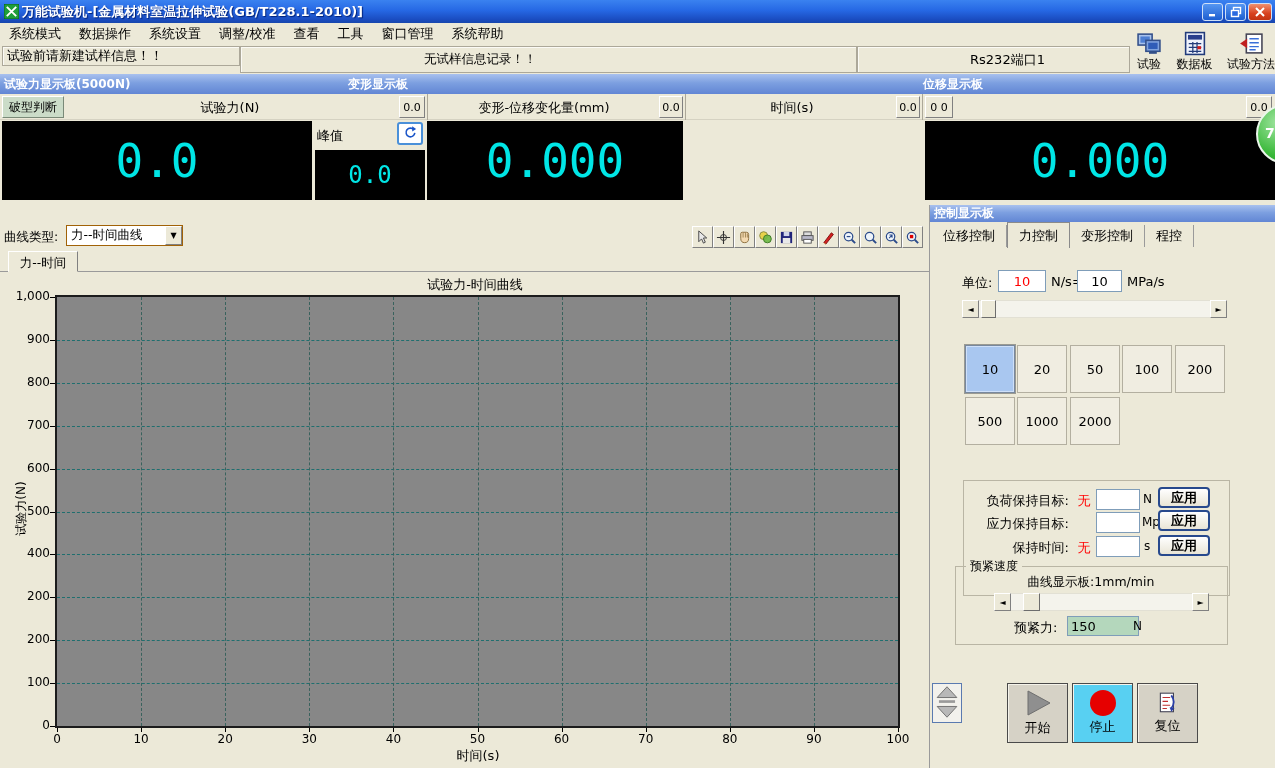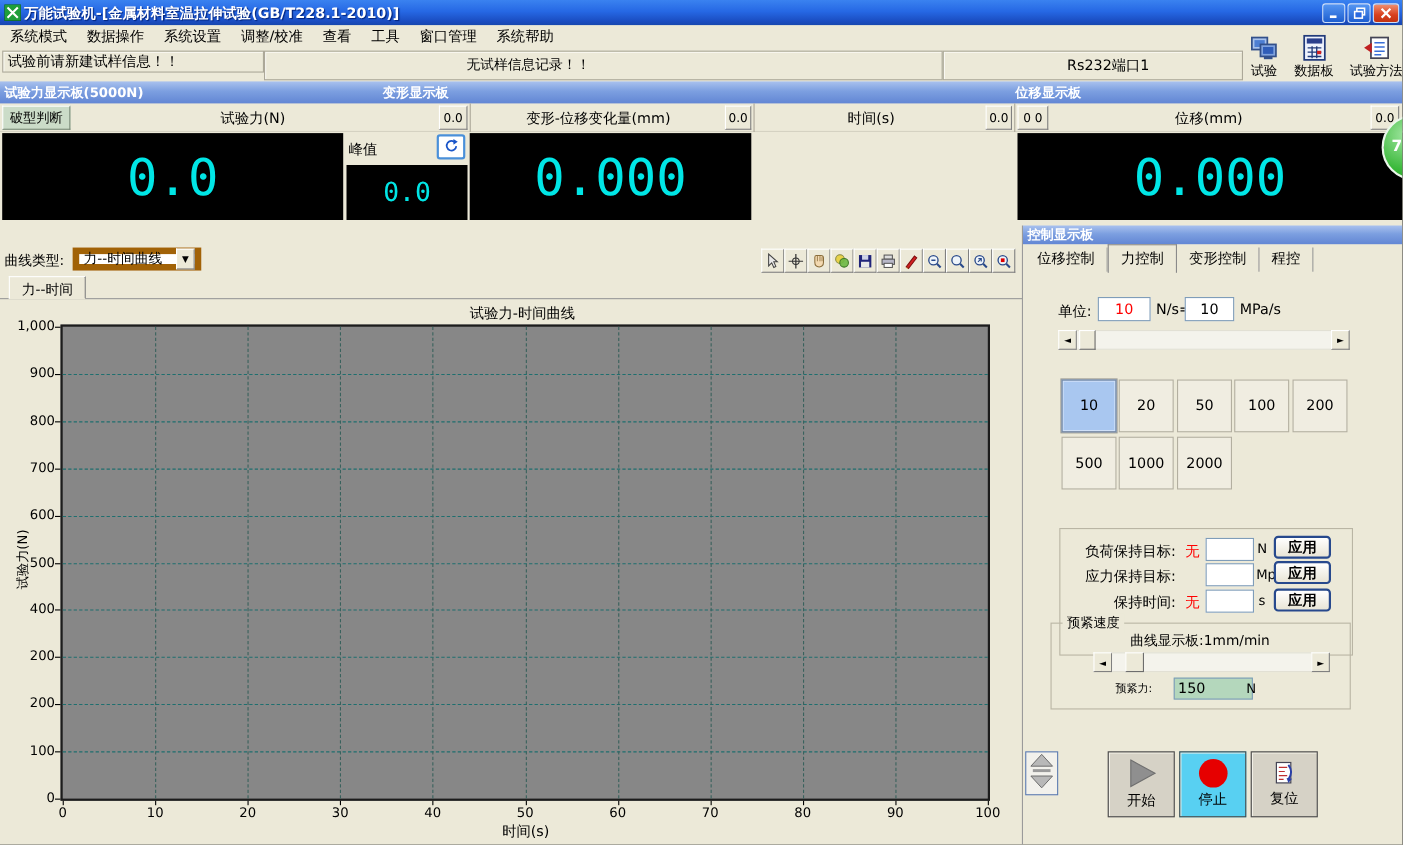--- a/index.html
+++ b/index.html
@@ -133,40 +133,39 @@
     <div class="abs seclabel" style="left:65px;top:5px;width:330px">试验力(N)</div>
     <div class="abs auxbox" style="left:399px;top:2px;width:26px;height:22px">0.0</div>
     <div class="abs" style="left:427px;top:0;width:1px;height:26px;background:#aca899"></div>
     <div class="abs seclabel" style="left:430px;top:5px;width:228px">变形-位移变化量(mm)</div>
     <div class="abs auxbox" style="left:659px;top:2px;width:24px;height:22px">0.0</div>
     <div class="abs" style="left:685px;top:0;width:1px;height:26px;background:#aca899"></div>
     <div class="abs seclabel" style="left:690px;top:5px;width:204px">时间(s)</div>
     <div class="abs auxbox" style="left:896px;top:2px;width:24px;height:22px">0.0</div>
     <div class="abs" style="left:922px;top:0;width:1px;height:26px;background:#aca899"></div>
     <div class="abs auxbox" style="left:925px;top:2px;width:28px;height:22px">0 0</div>
-    <div class="abs seclabel" style="left:955px;top:5px;width:288px">位移(mm)</div>
     <div class="abs auxbox" style="left:1246px;top:2px;width:26px;height:22px">0.0</div>
   </div>
 
   <div class="abs display" style="left:2px;top:121px;width:310px;height:79px;font-size:46px">0.0</div>
   <div class="abs" style="left:315px;top:121px;width:110px;height:79px">
     <span class="abs" style="left:2px;top:6px;font-size:13px">峰值</span>
     <button class="abs" style="left:82px;top:1px;width:26px;height:23px;background:#fff;border:2px solid #4a90d9;border-radius:3px;padding:0">
       <svg width="14" height="14" viewBox="0 0 16 16">
           <path d="M12.5 5.5A5 5 0 1 0 13.5 9" fill="none" stroke="#1a55c8" stroke-width="1.8"></path>
           <polygon points="10.5,1.5 15,4.5 10.5,7.5" fill="#1a55c8"></polygon>
         </svg>
     </button>
     <div class="display abs" style="left:0;top:29px;width:110px;height:50px;font-size:24px">0.0</div>
   </div>
   <div class="abs display" style="left:427px;top:121px;width:256px;height:79px;font-size:46px">0.000</div>
   <div class="abs display" style="left:925px;top:121px;width:350px;height:79px;font-size:46px">0.000</div>
 
   <div class="abs" style="left:4px;top:229px;font-size:12.5px">曲线类型:</div>
-  <div class="abs" style="left:66px;top:225px;width:117px;height:21px;border:6px solid #a16207;background:#fff;display:flex;align-items:center">
+  <div class="abs" style="left:66px;top:225px;width:117px;height:21px;border:1px solid #a16207;background:#fff;display:flex;align-items:center">
     <span style="flex:1;padding-left:4px;font-size:12.5px">力--时间曲线</span>
     <span class="raised" style="width:17px;height:19px;display:flex;align-items:center;justify-content:center;font-size:8px">▼</span>
   </div>
   <div class="abs" style="left:692px;top:226px;display:flex">
       <button class="tool-btn">
         <span class="ticon">
           <svg width="15" height="15" viewBox="0 0 16 16">
             <polygon points="4,1 4,12.5 7,9.5 9,14 11,13 9,8.5 12.5,8.5" fill="#e8e8e8" stroke="#444"></polygon>
           </svg>
         </span>
@@ -307,21 +306,21 @@
   <div class="gbox" style="left:955px;top:566px;width:273px;height:79px">
     <span class="glegend">预紧速度</span>
     <div class="abs" style="left:45px;top:7px;width:180px;text-align:center;font-size:12.5px">曲线显示板:1mm/min</div>
     <div class="sb" style="left:38px;top:26px;width:215px">
       <button class="sb-btn">◄</button>
       <div class="sb-track">
           <div class="sb-thumb" style="left:12px;width:17px"></div>
         </div>
       <button class="sb-btn">►</button>
     </div>
-    <div class="abs" style="left:58px;top:52px;font-size:10px">预紧力:</div>
+    <div class="abs" style="left:58px;top:52px;font-size:13px">预紧力:</div>
     <input class="tinput" style="left: 111px; top: 49px; width: 72px; height: 20px; background: rgb(180, 215, 188);" value="150">
     <div class="abs" style="left:177px;top:52px;font-size:12px">N</div>
   </div>
 
   <button class="abs" style="left:932px;top:683px;width:30px;height:40px;background:#f2f1ec;border:1px solid #5a7ab0;padding:0">
     <svg width="24" height="34" viewBox="0 0 26 38">
         <polygon points="13,2 24,14 2,14" fill="#b8b8b8" stroke="#6a6a6a"></polygon>
         <rect x="4" y="17" width="18" height="3" fill="#9a9a9a"></rect>
         <polygon points="2,24 24,24 13,36" fill="#b8b8b8" stroke="#6a6a6a"></polygon>
       </svg>

